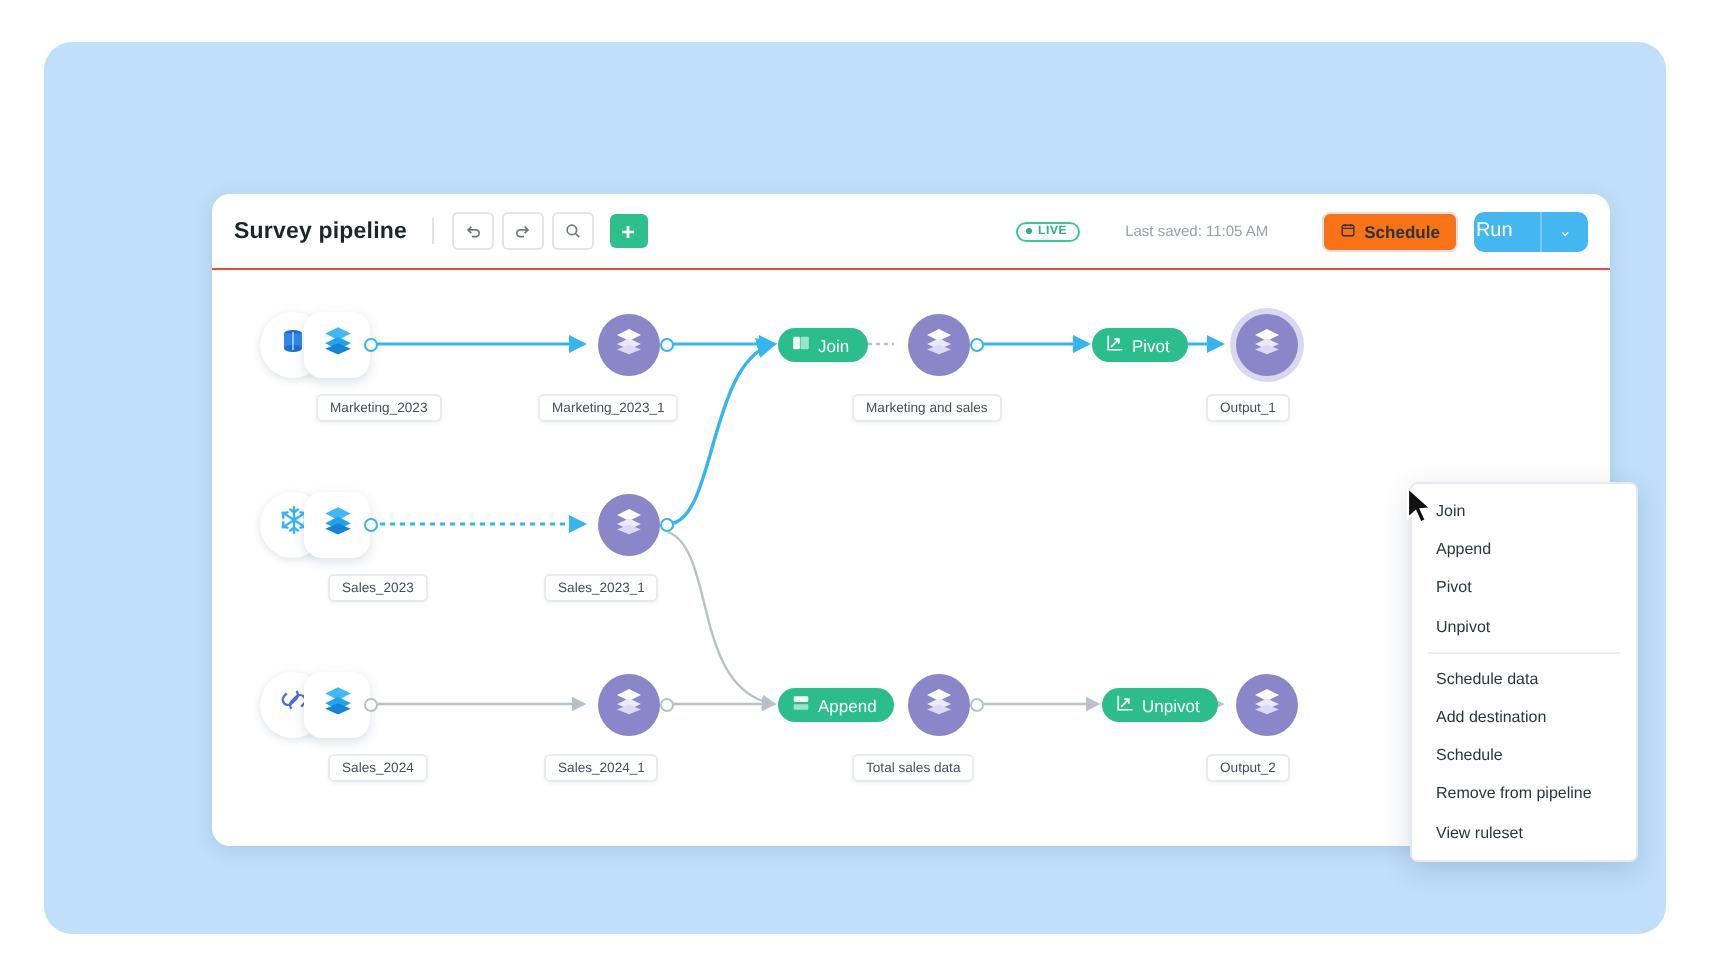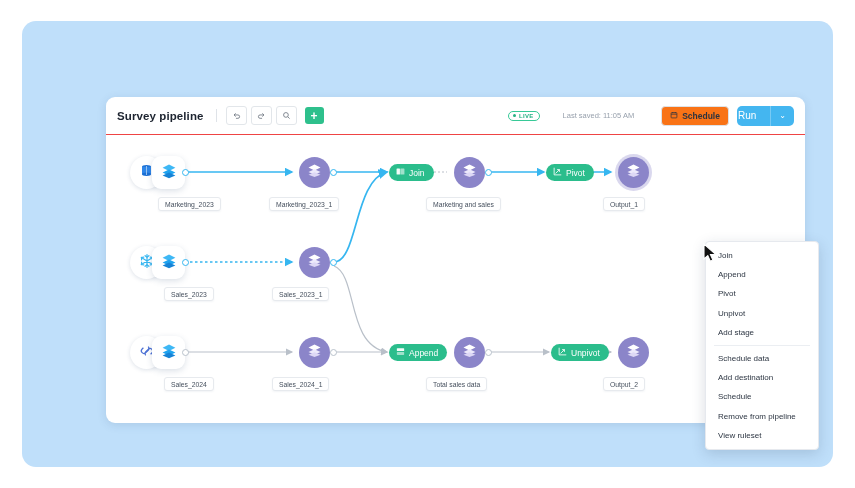--- a/index.html
+++ b/index.html
@@ -405,21 +405,20 @@
         <span>Unpivot</span>
       </div>
 
     </div>
 
     <div class="ctx">
       <div class="ctx-item">Join</div>
       <div class="ctx-item">Append</div>
       <div class="ctx-item">Pivot</div>
       <div class="ctx-item">Unpivot</div>
-      <div class="ctx-item">Add stage</div>
       <div class="ctx-div"></div>
       <div class="ctx-item">Schedule data</div>
       <div class="ctx-item">Add destination</div>
       <div class="ctx-item">Schedule</div>
       <div class="ctx-item">Remove from pipeline</div>
       <div class="ctx-item">View ruleset</div>
     </div>
 
     <div class="cursor">
       <svg width="15" height="20" viewBox="0 0 15 20">

